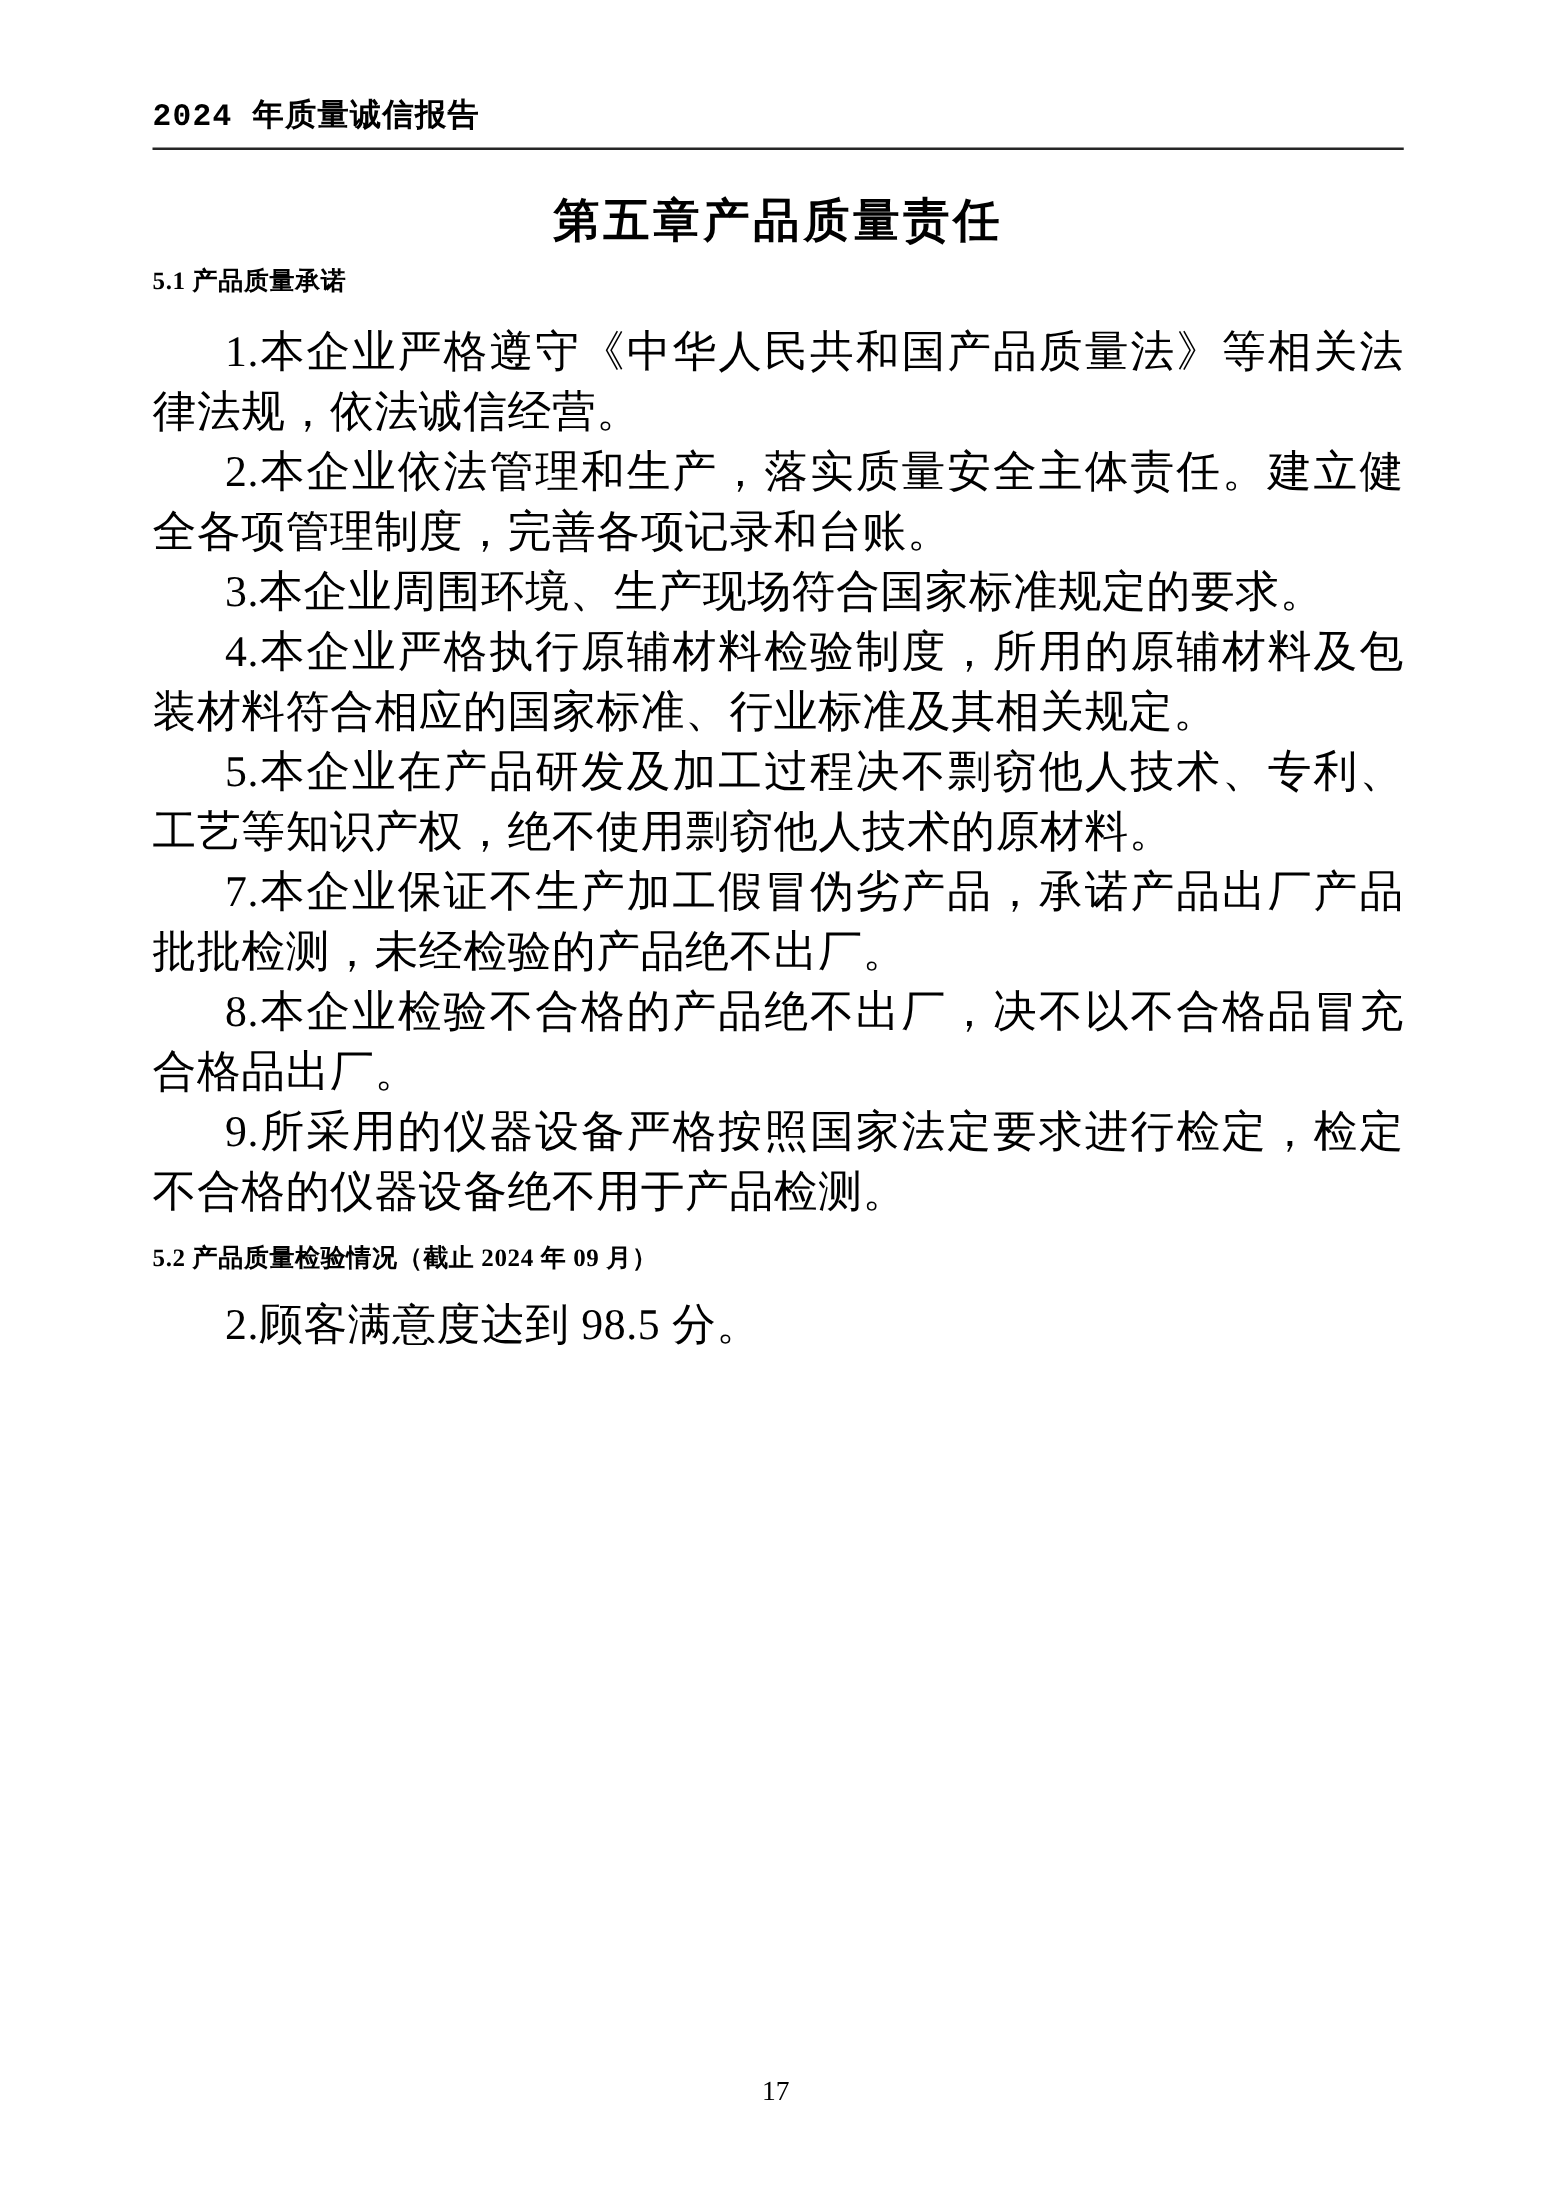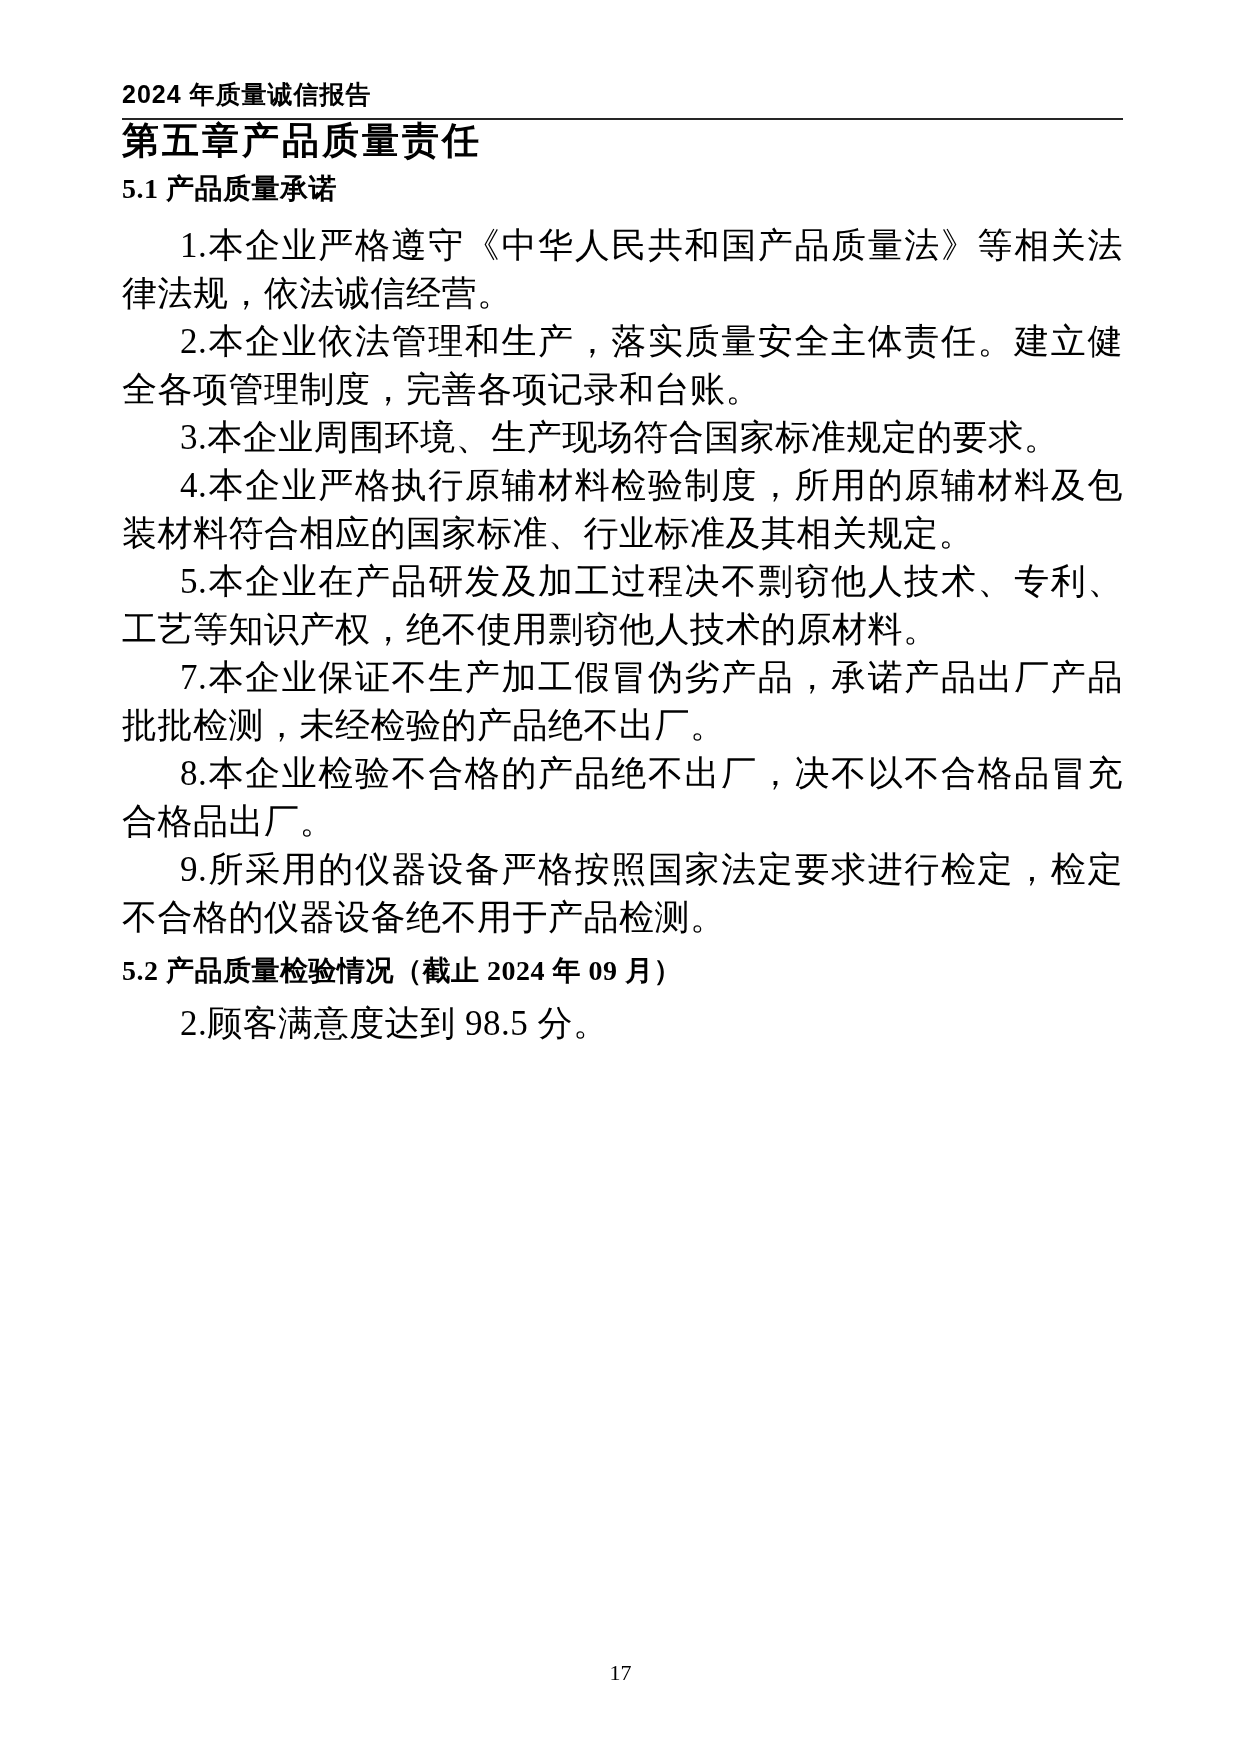--- a/index.html
+++ b/index.html
@@ -18,38 +18,39 @@
   }
   .content {
     padding: 0 118px 0 122px;
   }
   .header {
     padding-top: 79px;
     padding-bottom: 9px;
     border-bottom: 2px solid #262626;
   }
   .header-title {
-    font-family: Liberation Sans, sans-serif;
+    font-family: Liberation Mono, monospace;
     font-weight: 700;
     font-size: 25px;
     line-height: 30px;
     letter-spacing: 1px;
   }
   .chapter-title {
-    text-align: left;
+    margin-top: 36px;
+    text-align: center;
     font-family: "Liberation Sans", "DejaVu Sans", sans-serif;
     font-weight: 700;
     font-size: 37px;
     line-height: 42px;
     letter-spacing: 3px;
   }
   .section-heading {
     margin-top: 8px;
     font-weight: 700;
-    font-size: 28px;
+    font-size: 20px;
     line-height: 38px;
     letter-spacing: 0.5px;
   }
   .section-heading.second {
     margin-top: 10px;
   }
   .body-text p {
     margin: 0;
     font-size: 35px;
     line-height: 48px;

